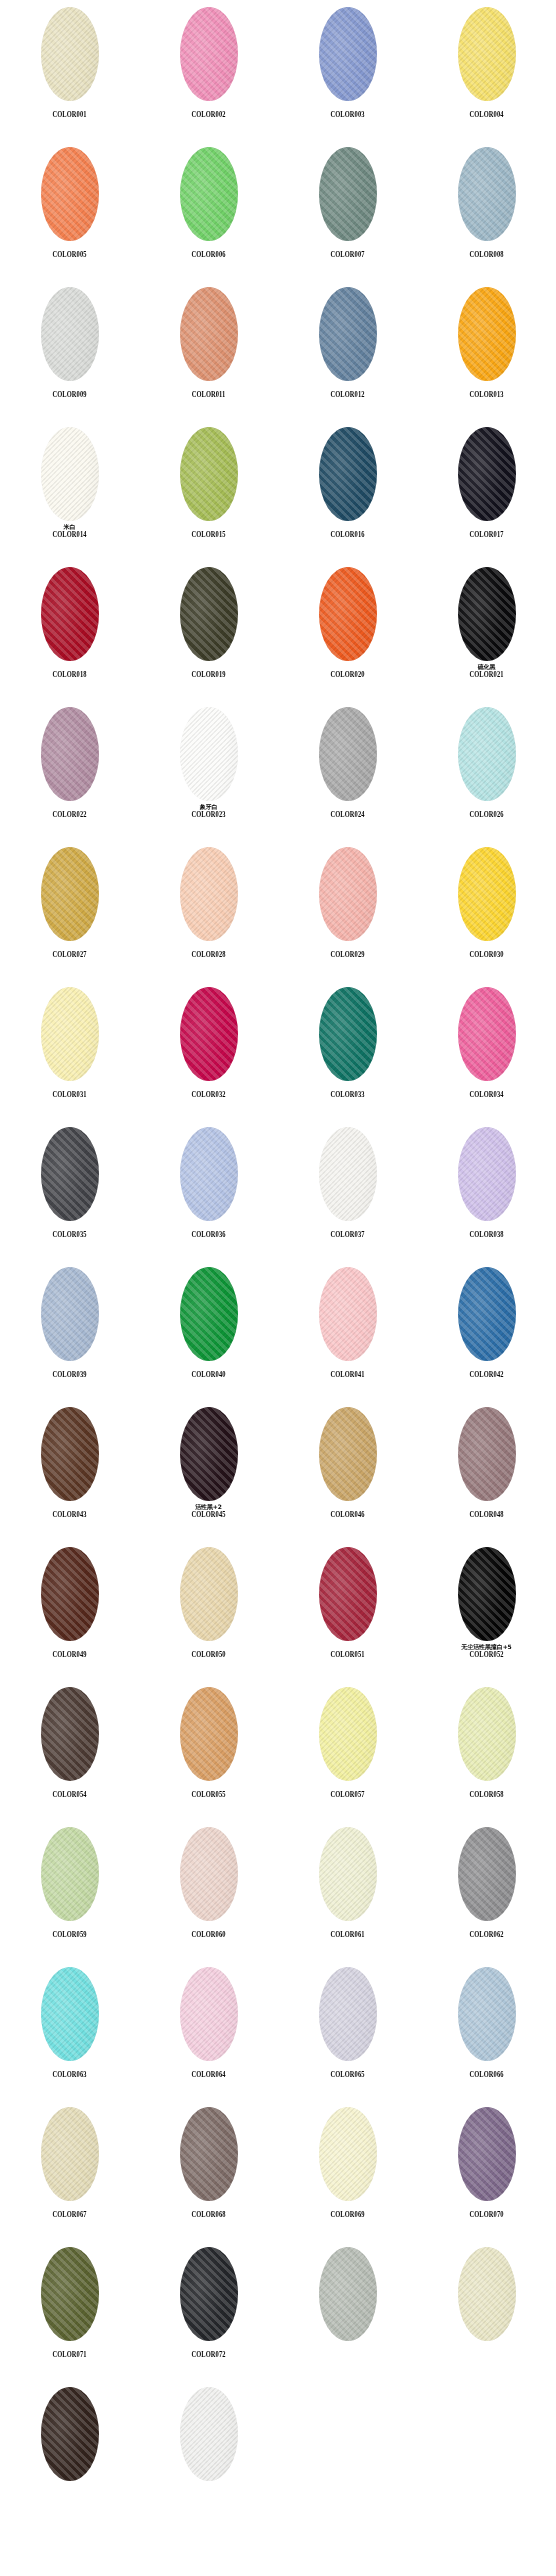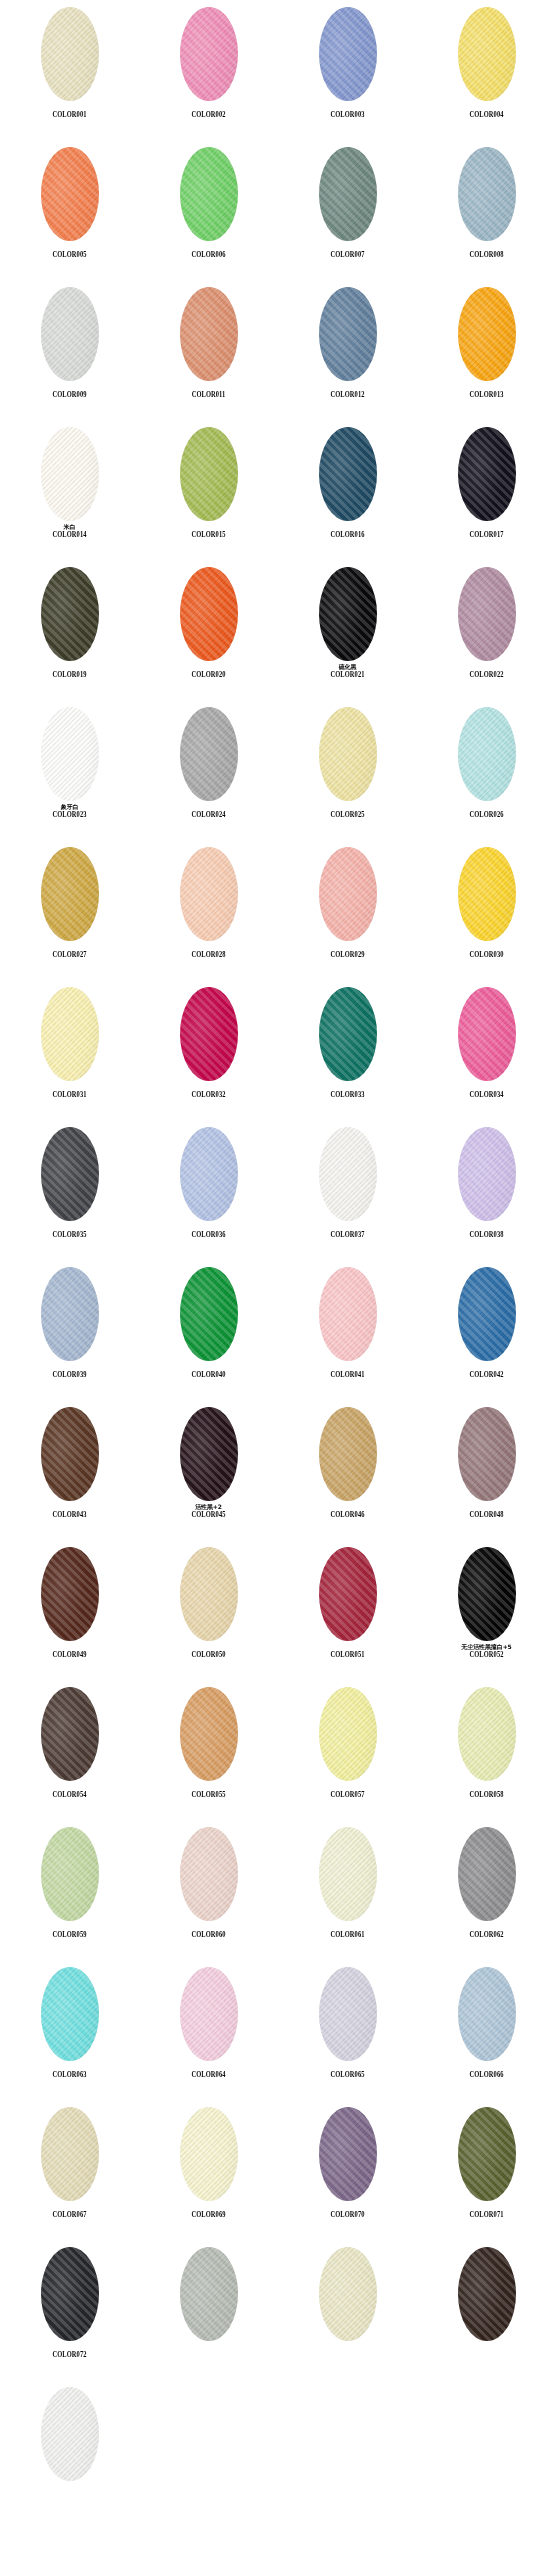--- a/index.html
+++ b/index.html
@@ -245,20 +245,29 @@
         <div class="swatch-wrap">
           <div class="swatch" style="background-color: rgb(18, 17, 28);"></div>
         </div>
         <div class="labels">
           <span class="note empty"></span>
           <span class="code">COLOR017</span>
         </div>
       </div>
       <div class="cell">
         <div class="swatch-wrap">
+          <div class="swatch" style="background-color: rgb(169, 12, 35);"></div>
+        </div>
+        <div class="labels">
+          <span class="note empty"></span>
+          <span class="code">COLOR018</span>
+        </div>
+      </div>
+      <div class="cell">
+        <div class="swatch-wrap">
           <div class="swatch" style="background-color: rgb(60, 60, 40);"></div>
         </div>
         <div class="labels">
           <span class="note empty"></span>
           <span class="code">COLOR019</span>
         </div>
       </div>
       <div class="cell">
         <div class="swatch-wrap">
           <div class="swatch" style="background-color: rgb(237, 90, 31);"></div>
@@ -299,29 +308,20 @@
         <div class="swatch-wrap">
           <div class="swatch" style="background-color: rgb(168, 168, 168);"></div>
         </div>
         <div class="labels">
           <span class="note empty"></span>
           <span class="code">COLOR024</span>
         </div>
       </div>
       <div class="cell">
         <div class="swatch-wrap">
-          <div class="swatch" style="background-color: rgb(238, 227, 164);"></div>
-        </div>
-        <div class="labels">
-          <span class="note empty"></span>
-          <span class="code">COLOR025</span>
-        </div>
-      </div>
-      <div class="cell">
-        <div class="swatch-wrap">
           <div class="swatch" style="background-color: rgb(180, 227, 227);"></div>
         </div>
         <div class="labels">
           <span class="note empty"></span>
           <span class="code">COLOR026</span>
         </div>
       </div>
       <div class="cell">
         <div class="swatch-wrap">
           <div class="swatch" style="background-color: rgb(207, 169, 69);"></div>
@@ -646,20 +646,29 @@
           <span class="code">COLOR066</span>
         </div>
       </div>
       <div class="cell">
         <div class="swatch-wrap">
           <div class="swatch" style="background-color: rgb(228, 220, 184);"></div>
         </div>
         <div class="labels">
           <span class="note empty"></span>
           <span class="code">COLOR067</span>
+        </div>
+      </div>
+      <div class="cell">
+        <div class="swatch-wrap">
+          <div class="swatch" style="background-color: rgb(125, 107, 102);"></div>
+        </div>
+        <div class="labels">
+          <span class="note empty"></span>
+          <span class="code">COLOR068</span>
         </div>
       </div>
       <div class="cell">
         <div class="swatch-wrap">
           <div class="swatch" style="background-color: rgb(246, 243, 207);"></div>
         </div>
         <div class="labels">
           <span class="note empty"></span>
           <span class="code">COLOR069</span>
         </div>

